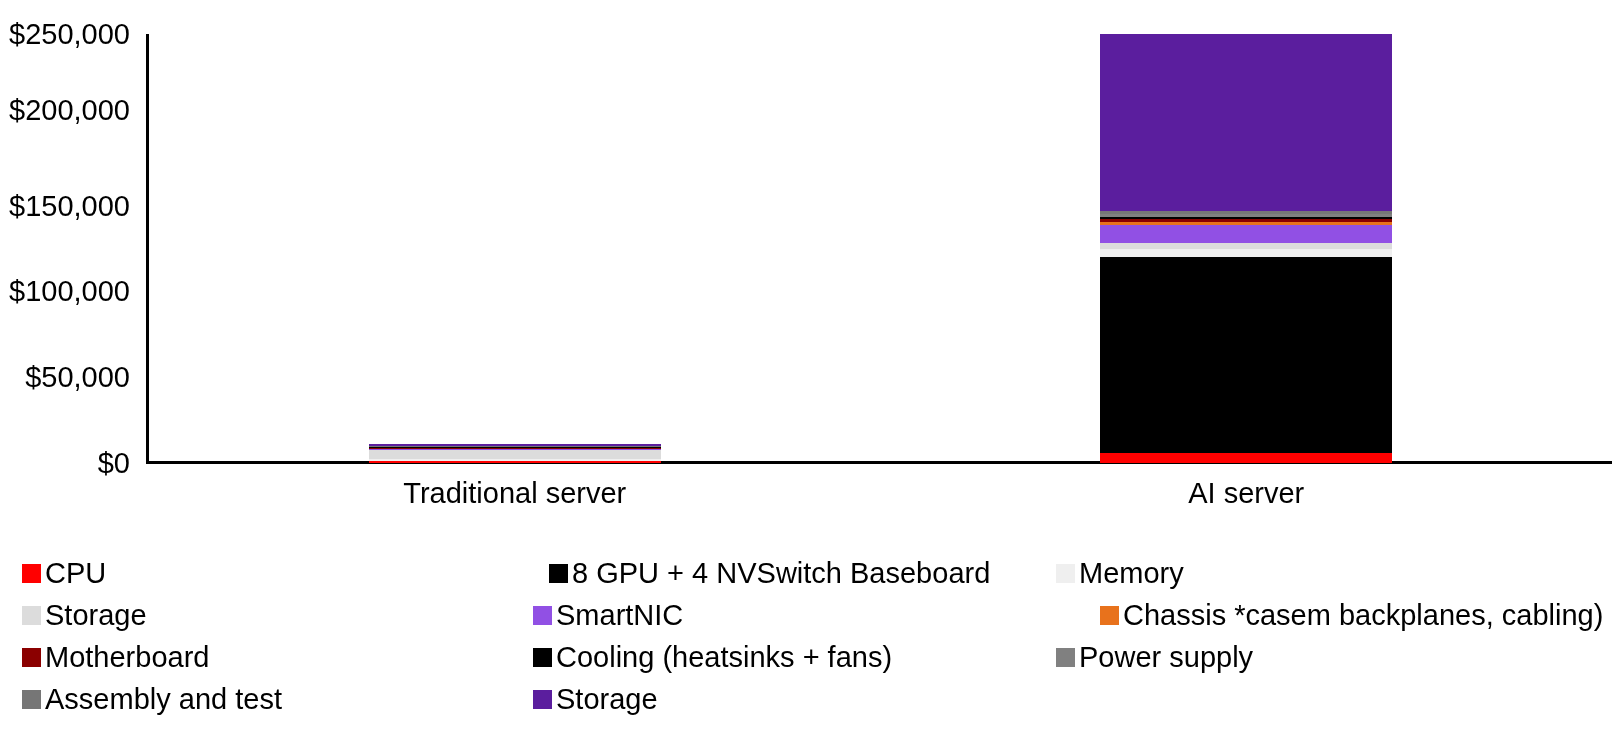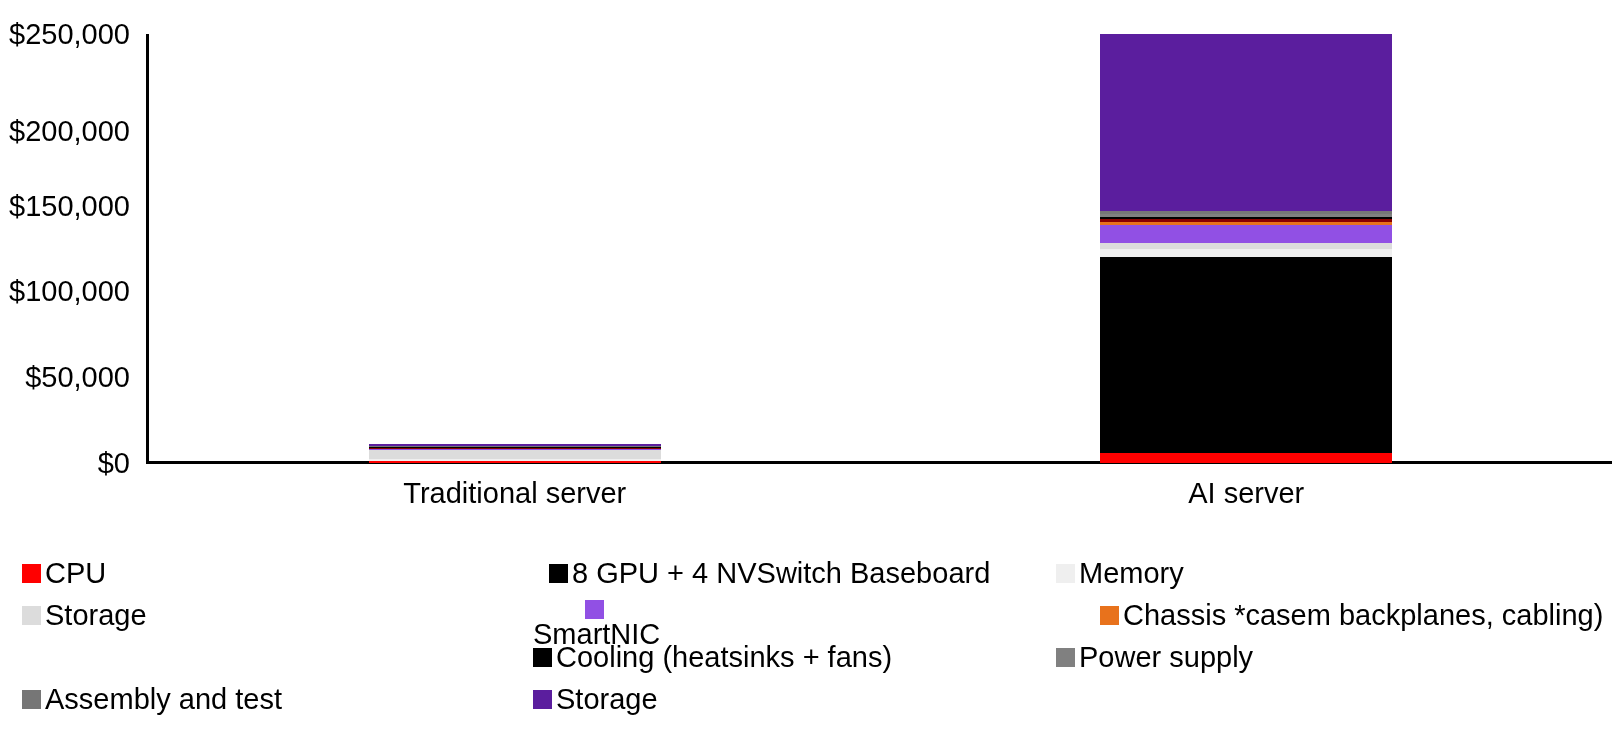--- a/index.html
+++ b/index.html
@@ -129,21 +129,21 @@
 
 <div id="chart-root">
 
   <div class="plot-wrap">
 
     <div class="y-axis-labels" id="y-axis-labels">
         <div class="y-tick-label" style="top: 463px;">$0</div>
         <div class="y-tick-label" style="top: 377.2px;">$50,000</div>
         <div class="y-tick-label" style="top: 291.4px;">$100,000</div>
         <div class="y-tick-label" style="top: 205.6px;">$150,000</div>
-        <div class="y-tick-label" style="top: 131px;">$200,000</div>
+        <div class="y-tick-label" style="top: 110px;">$200,000</div>
         <div class="y-tick-label" style="top: 34px;">$250,000</div>
       </div>
 
     <div class="axis-line-y"></div>
     <div class="axis-line-x"></div>
 
     <div class="bars-layer" id="bars-layer">
         <div class="bar-col" style="left: 369px; width: 292px; height: 18.876px;">
           <div class="bar-seg" title="CPU" style="background: rgb(255, 0, 0); bottom: 0px; height: 1.5444px;"></div>
           <div class="bar-seg" title="Memory" style="background: rgb(239, 239, 239); bottom: 1.5444px; height: 2.0592px;"></div>
@@ -185,28 +185,32 @@
         <span class="legend-text">8 GPU + 4 NVSwitch Baseboard</span>
       </div>
       <div class="legend-item" style="left: 1056px; top: 6px;">
         <span class="legend-swatch" style="background: rgb(239, 239, 239);"></span>
         <span class="legend-text">Memory</span>
       </div>
       <div class="legend-item" style="left: 22px; top: 48px;">
         <span class="legend-swatch" style="background: rgb(220, 220, 220);"></span>
         <span class="legend-text">Storage</span>
       </div>
-      <div class="legend-item" style="left: 533px; top: 48px; flex-direction: column;">
+      <div class="legend-item" style="left: 533px; top: 48px;">
         <span class="legend-swatch" style="background: rgb(145, 80, 228);"></span>
         <span class="legend-text">SmartNIC</span>
       </div>
       <div class="legend-item" style="left: 1056px; top: 48px; margin-left: 44px;">
         <span class="legend-swatch" style="background: rgb(232, 114, 28);"></span>
         <span class="legend-text">Chassis *casem backplanes, cabling)</span>
       </div>
+      <div class="legend-item" style="left: 22px; top: 90px;">
+        <span class="legend-swatch" style="background: rgb(139, 0, 0);"></span>
+        <span class="legend-text">Motherboard</span>
+      </div>
       <div class="legend-item" style="left: 533px; top: 90px;">
         <span class="legend-swatch" style="background: rgb(0, 0, 0);"></span>
         <span class="legend-text">Cooling (heatsinks + fans)</span>
       </div>
       <div class="legend-item" style="left: 1056px; top: 90px;">
         <span class="legend-swatch" style="background: rgb(128, 128, 128);"></span>
         <span class="legend-text">Power supply</span>
       </div>
       <div class="legend-item" style="left: 22px; top: 132px;">
         <span class="legend-swatch" style="background: rgb(118, 118, 118);"></span>

